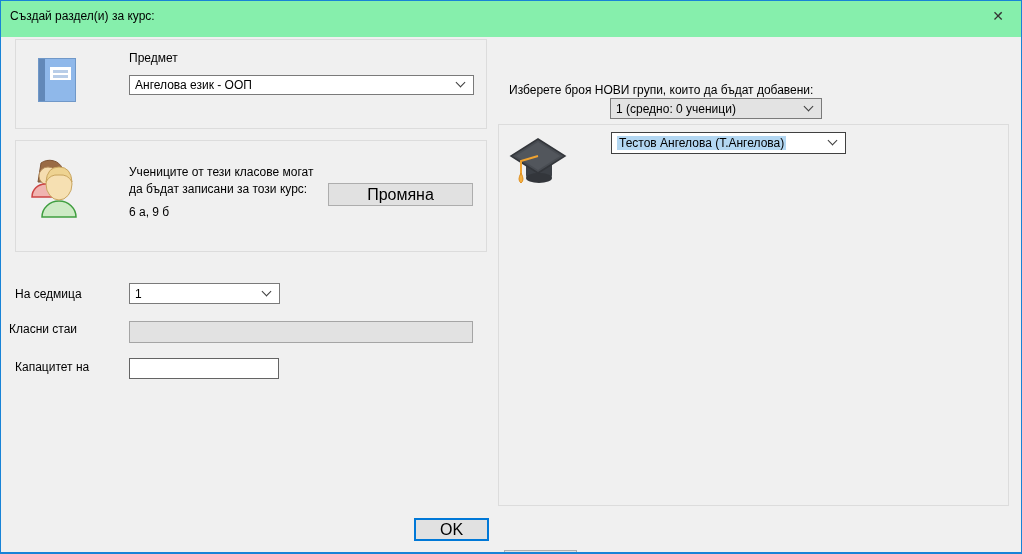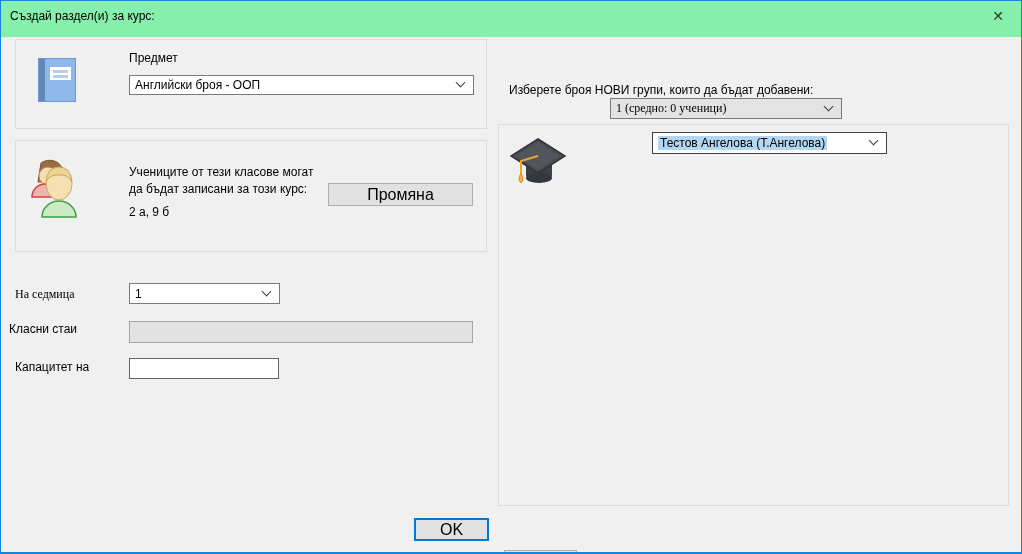--- a/index.html
+++ b/index.html
@@ -21,21 +21,21 @@
 
   .groupbox{position:absolute;border:1px solid #dcdcdc;background:#f0f0f0;}
 
   .label{position:absolute;white-space:nowrap;}
 
   .combo{
     position:absolute;background:#ffffff;border:1px solid #7a7a7a;
     display:flex;align-items:center;padding:0 22px 0 5px;overflow:hidden;white-space:nowrap;
   }
   .combo.gray{background:#e3e3e3;}
-  .combo.focused{border-color:#404040;margin-left:41px;}
+  .combo.focused{border-color:#404040;}
   .combo .sel{background:#b3d7f2;padding:0 2px;}
   .chev{
     position:absolute;right:9px;top:50%;width:7px;height:7px;margin-top:-6px;
     border-right:1px solid #3c3c3c;border-bottom:1px solid #3c3c3c;transform:rotate(45deg);
   }
 
   .textfield{
     position:absolute;border:1px solid #646464;background:#ffffff;padding:0 5px;
     font-family:"Liberation Sans","DejaVu Sans",sans-serif;font-size:12px;
   }
@@ -69,54 +69,54 @@
   <div class="groupbox" style="left:14px;top:38px;width:472px;height:90px;"></div>
   <div class="book-icon icon-abs" style="left:37px;top:57px;">
     <div class="book-spine"></div>
     <div class="book-label">
       <div class="book-line" style="top:3px;"></div>
       <div class="book-line" style="top:8px;"></div>
     </div>
   </div>
   <span class="label" style="left:128px;top:50px;">Предмет</span>
   <div class="combo" style="left:128px;top:74px;width:345px;height:20px;">
-    <span>Английски броя - ООП</span>
+    <span>Ангелова език - ООП</span>
     <span class="chev"></span>
   </div>
 
   <div class="groupbox" style="left:14px;top:139px;width:472px;height:112px;"></div>
   <svg class="icon-abs" style="left:28px;top:156px;" width="52" height="62" viewBox="0 0 52 62">
     <path d="M12,6 a13,11 0 0 1 21,5 l-4,14 -20,0 z" fill="#9a6b45" stroke="#7d5334" stroke-width="1"></path>
     <circle cx="19" cy="19" r="9" fill="#f5ddb0" stroke="#b8905f" stroke-width="1"></circle>
     <path d="M3,40 a13,13 0 0 1 26,0 z" fill="#f0b4b0" stroke="#cc4444" stroke-width="1.5"></path>
     <path d="M13,60 a17,16 0 0 1 34,0 z" fill="#cdeac5" stroke="#3f9e3f" stroke-width="1.5"></path>
     <ellipse cx="30" cy="27" rx="13" ry="16" fill="#f6e0b2" stroke="#c9a55f" stroke-width="1"></ellipse>
     <path d="M17,25 q1,-15 13,-15 q12,0 13,15 q-4,-8 -13,-7 q-9,-1 -13,7" fill="#eed391" stroke="#c9a55f" stroke-width="1"></path>
   </svg>
   <span class="label" style="left:128px;top:181px;">да бъдат записани за този курс:</span>
   <span class="label" style="left:128px;top:164px;">Учениците от тези класове могат</span>
-  <span class="label" style="left:128px;top:204px;">2 а, 9 б</span>
+  <span class="label" style="left:128px;top:204px;">6 а, 9 б</span>
   <div class="btn" style="left:327px;top:182px;width:145px;height:23px;">
     <span>Промяна</span>
   </div>
 
-  <span class="label" style="left:14px;top:286px;font-family:Liberation Serif, serif;">На седмица</span>
+  <span class="label" style="left:14px;top:286px;">На седмица</span>
   <div class="combo" style="left:128px;top:282px;width:151px;height:21px;">
     <span>1</span>
     <span class="chev"></span>
   </div>
 
   <span class="label" style="left:8px;top:321px;">Класни стаи</span>
   <div class="textfield disabled" style="left:128px;top:320px;width:344px;height:22px;"></div>
 
   <span class="label" style="left:14px;top:359px;">Капацитет на</span>
   <input class="textfield" style="left: 128px; top: 357px; width: 150px; height: 21px;" value="">
 
   <span class="label" style="left:508px;top:82px;">Изберете броя НОВИ групи, които да бъдат добавени:</span>
-  <div class="combo gray" style="left:609px;top:97px;width:232px;height:21px;font-family:Liberation Serif, serif;">
+  <div class="combo gray" style="left:609px;top:97px;width:212px;height:21px;">
     <span>1 (средно: 0 ученици)</span>
     <span class="chev"></span>
   </div>
 
   <div class="groupbox" style="left:497px;top:123px;width:511px;height:382px;"></div>
   <svg class="icon-abs" style="left:505px;top:133px;" width="64" height="56" viewBox="0 0 64 56">
     <rect x="20" y="26" width="26" height="18" rx="3" fill="#3c4046"></rect>
     <ellipse cx="33" cy="44" rx="13" ry="5" fill="#33363b"></ellipse>
     <polygon points="32,5 59,22 32,39 5,22" fill="#484c52" stroke="#33363b" stroke-width="1.5"></polygon>
     <polygon points="32,8 54,22 32,36 10,22" fill="#52565c"></polygon>

